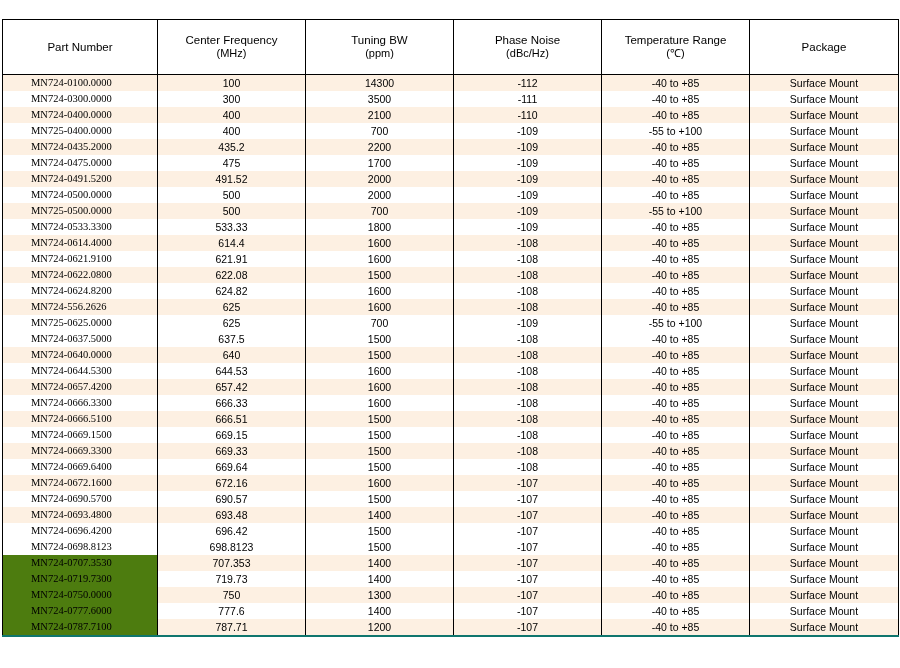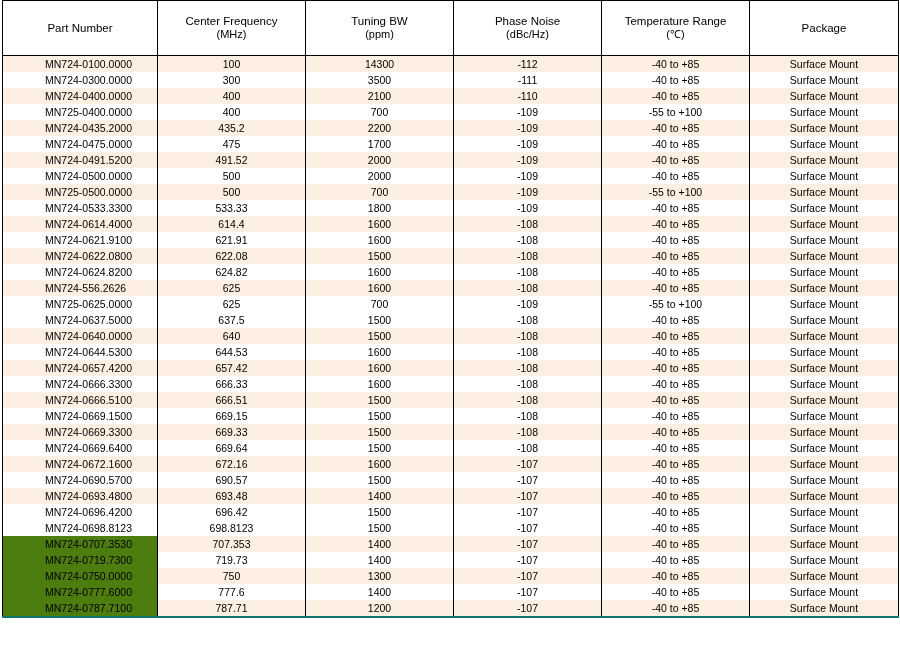--- a/index.html
+++ b/index.html
@@ -18,21 +18,21 @@
     height: 668px;
     position: relative;
     background: #ffffff;
     box-sizing: border-box;
   }
   table.parts {
     border-collapse: collapse;
     table-layout: fixed;
     width: 896px;
     margin-left: 2px;
-    margin-top: 0;
+    margin-top: 19px;
   }
   table.parts col.c0 { width: 155px; }
   table.parts col.c1 { width: 148px; }
   table.parts col.c2 { width: 148px; }
   table.parts col.c3 { width: 148px; }
   table.parts col.c4 { width: 148px; }
   table.parts col.c5 { width: 149px; }
 
   thead th {
     border: 1px solid #000000;
@@ -57,21 +57,21 @@
     color: #000000;
     text-align: center;
     height: 16px;
     line-height: 16px;
     padding: 0;
     white-space: nowrap;
     overflow: hidden;
   }
   tbody tr.odd td { background: #fdf0e2; }
   tbody tr.even td { background: #ffffff; }
-  tbody tr td.pn { text-align: left; padding-left: 42px; }
+  tbody tr td.pn { text-align: left; padding-left: 28px; font-family: Liberation Serif, serif; }
   tbody tr.hl td.pn {
     background: #4d7c0f;
   }
   tbody tr:first-child td {
     border-top: 1px solid #000000;
   }
   tbody tr:last-child td {
     border-bottom: 2px solid #0f766e;
   }
 </style>

